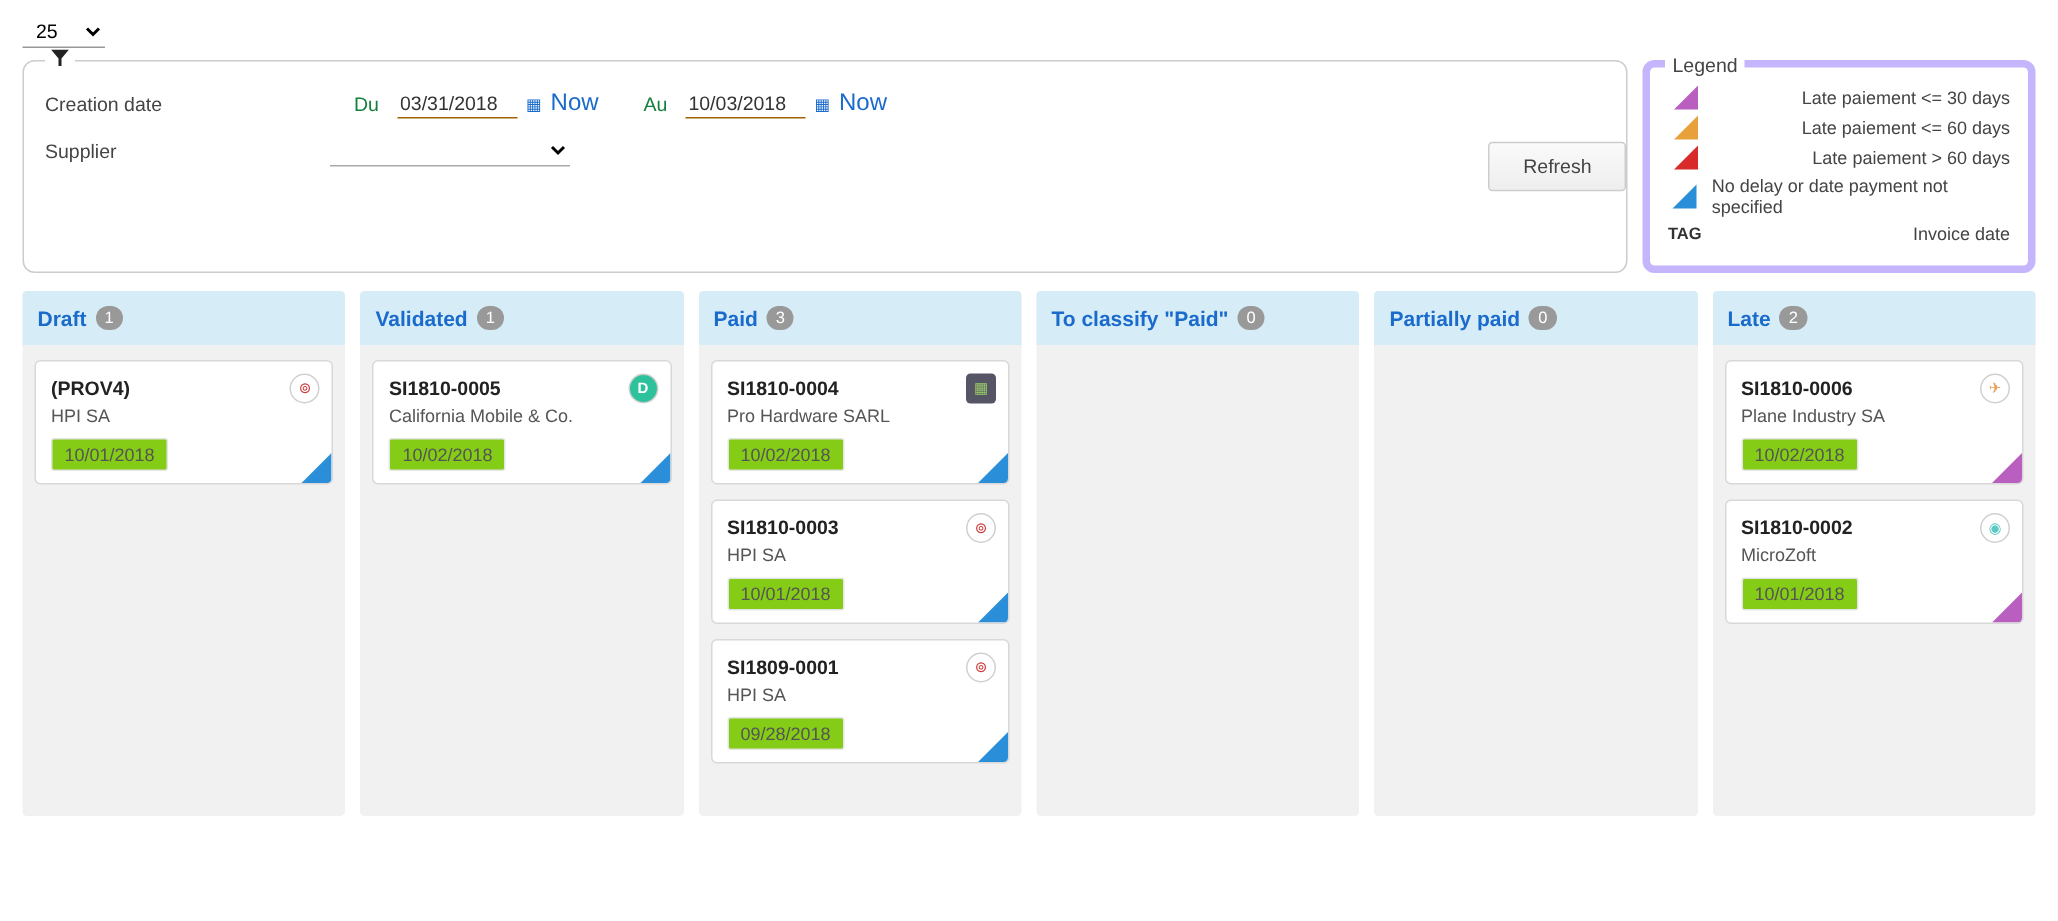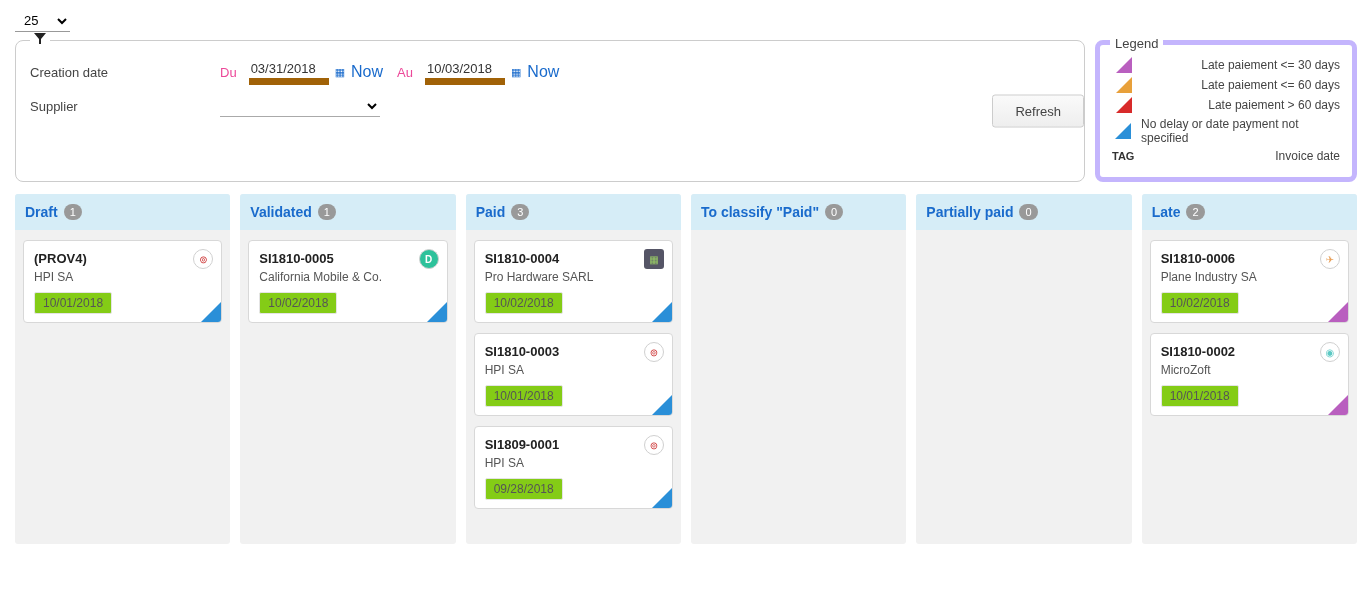--- a/index.html
+++ b/index.html
@@ -11,22 +11,22 @@
 .coins-icon svg { width: 100%; height: 100%; }
 .page-title { color: #7a5a3a; font-size: 15px; }
 .page-size-select { border: none; border-bottom: 1px solid #999; padding: 2px 15px 2px 5px; background: #fff; font-size: 13px; }
 
 .top-row { display: flex; gap: 10px; margin-bottom: 12px; }
 .filter-box { flex: 1; border: 1px solid #ccc; border-radius: 8px; padding: 18px 14px 22px; position: relative; }
 .filter-icon { position: absolute; top: -8px; left: 14px; background: #fff; padding: 0 4px; }
 .filter-row { display: flex; align-items: center; margin-bottom: 10px; }
 .filter-label { width: 190px; color: #444; }
 .filter-field { display: flex; align-items: center; gap: 6px; }
-.filter-prefix { color: #ec4899; margin-right: 6px; }
-.date-input { border: none; border-bottom: 7px solid #a16207; width: 80px; font-size: 13px; padding: 2px; color: #333; }
+.filter-prefix { color: #15803d; margin-right: 6px; margin-left: 16px; }
+.date-input { border: none; border-bottom: 1px solid #a16207; width: 80px; font-size: 13px; padding: 2px; color: #333; }
 .cal-icon { color: #1a6bcc; font-size: 11px; }
 .now-link { color: #1a6bcc; font-size: 16px; cursor: pointer; margin-right: 14px; }
 .supplier-select { border: none; border-bottom: 1px solid #aaa; width: 160px; padding: 2px; font-size: 13px; background: #fff; }
 .refresh-btn { position: absolute; right: 0; top: 50%; transform: translateY(-50%); background: linear-gradient(#fafafa,#eee); border: 1px solid #ccc; border-radius: 3px; padding: 8px 22px; font-size: 13px; cursor: pointer; color: #444; }
 
 .legend-box { width: 262px; border: 5px solid #c4b5fd; border-radius: 8px; padding: 12px 12px 10px; position: relative; }
 .legend-title { position: absolute; top: -9px; left: 10px; background: #fff; padding: 0 5px; font-size: 13px; color: #444; }
 .legend-row { display: flex; align-items: center; gap: 10px; margin-bottom: 4px; font-size: 12px; color: #444; justify-content: space-between; }
 .legend-tri { width: 20px; height: 16px; position: relative; }
 .legend-tri::after { content: ""; position: absolute; right: 0; bottom: 0; width: 0; height: 0; border-left: 16px solid transparent; border-bottom: 16px solid var(--c); }

